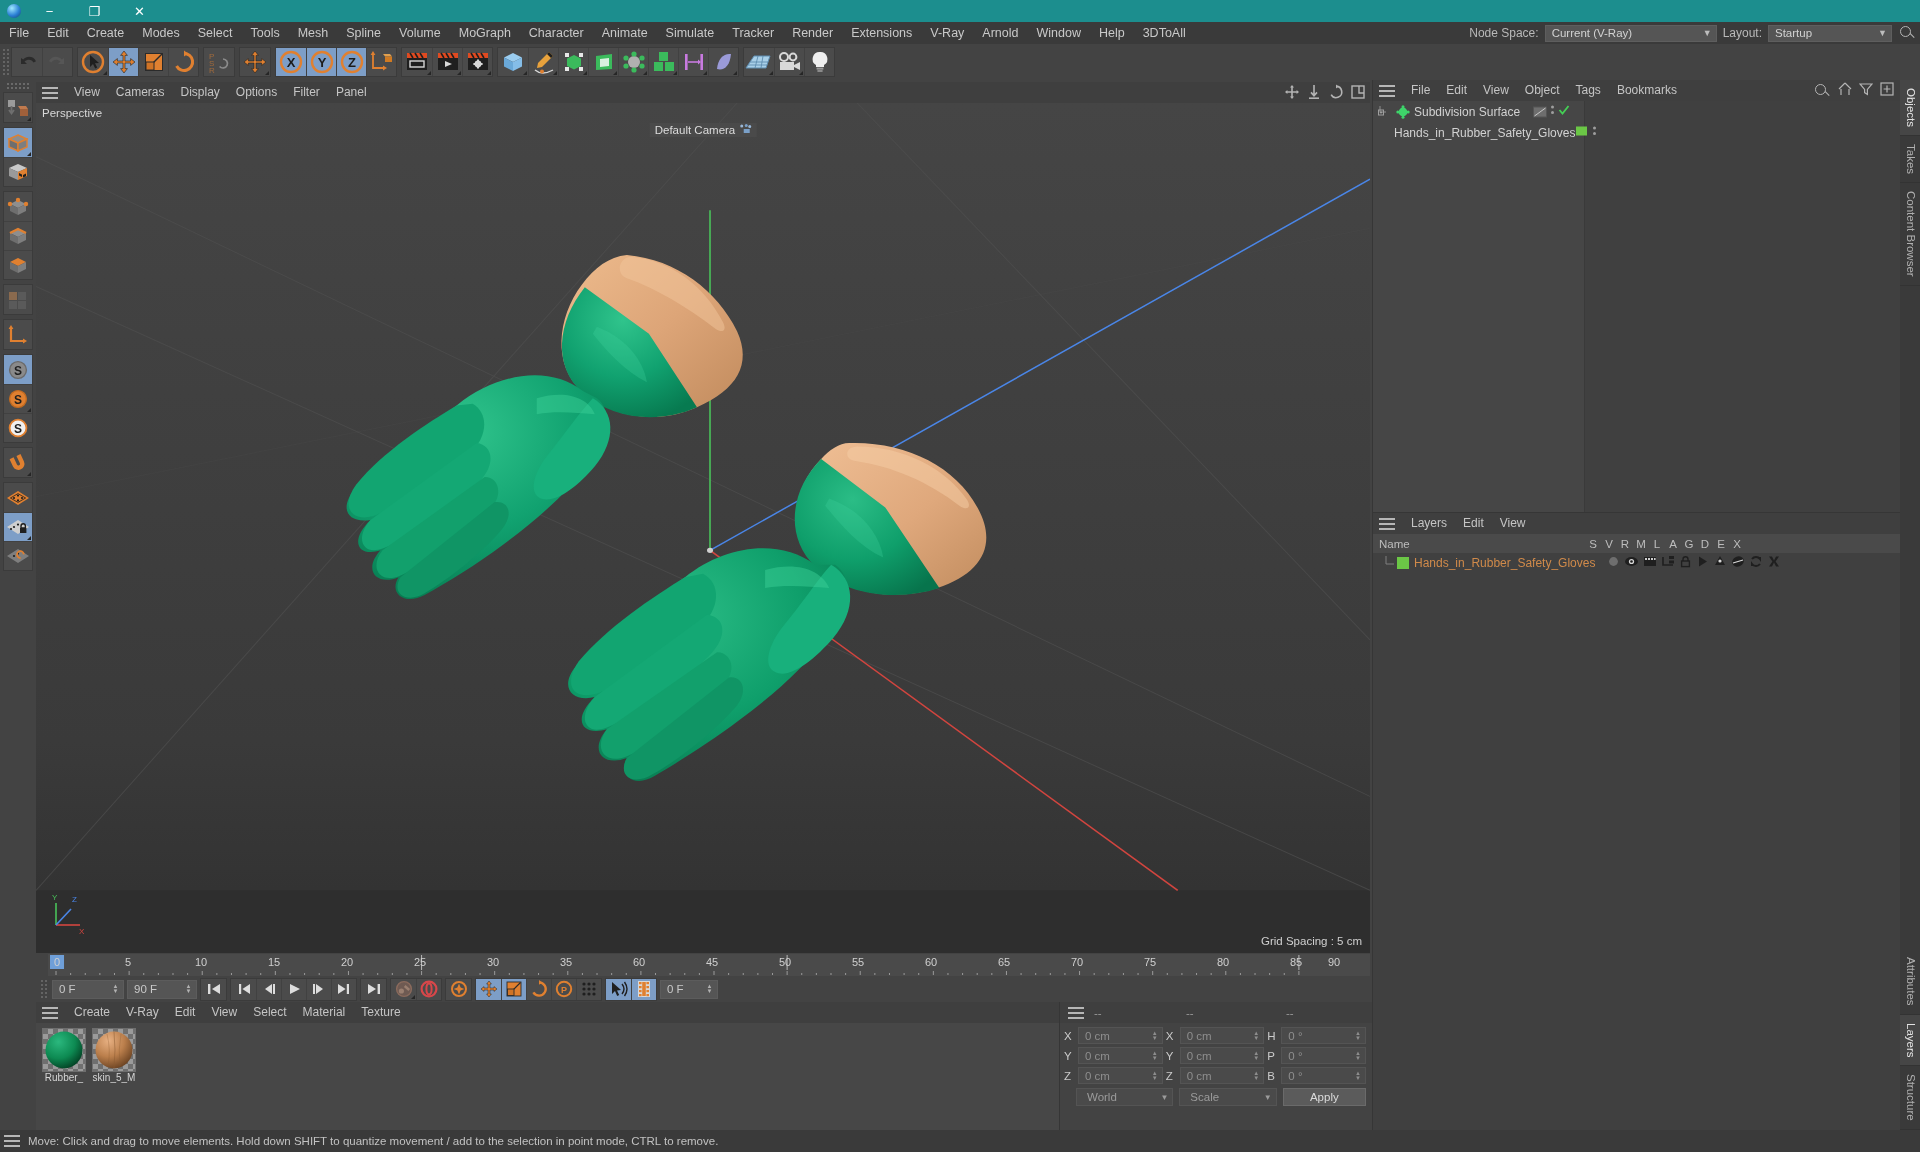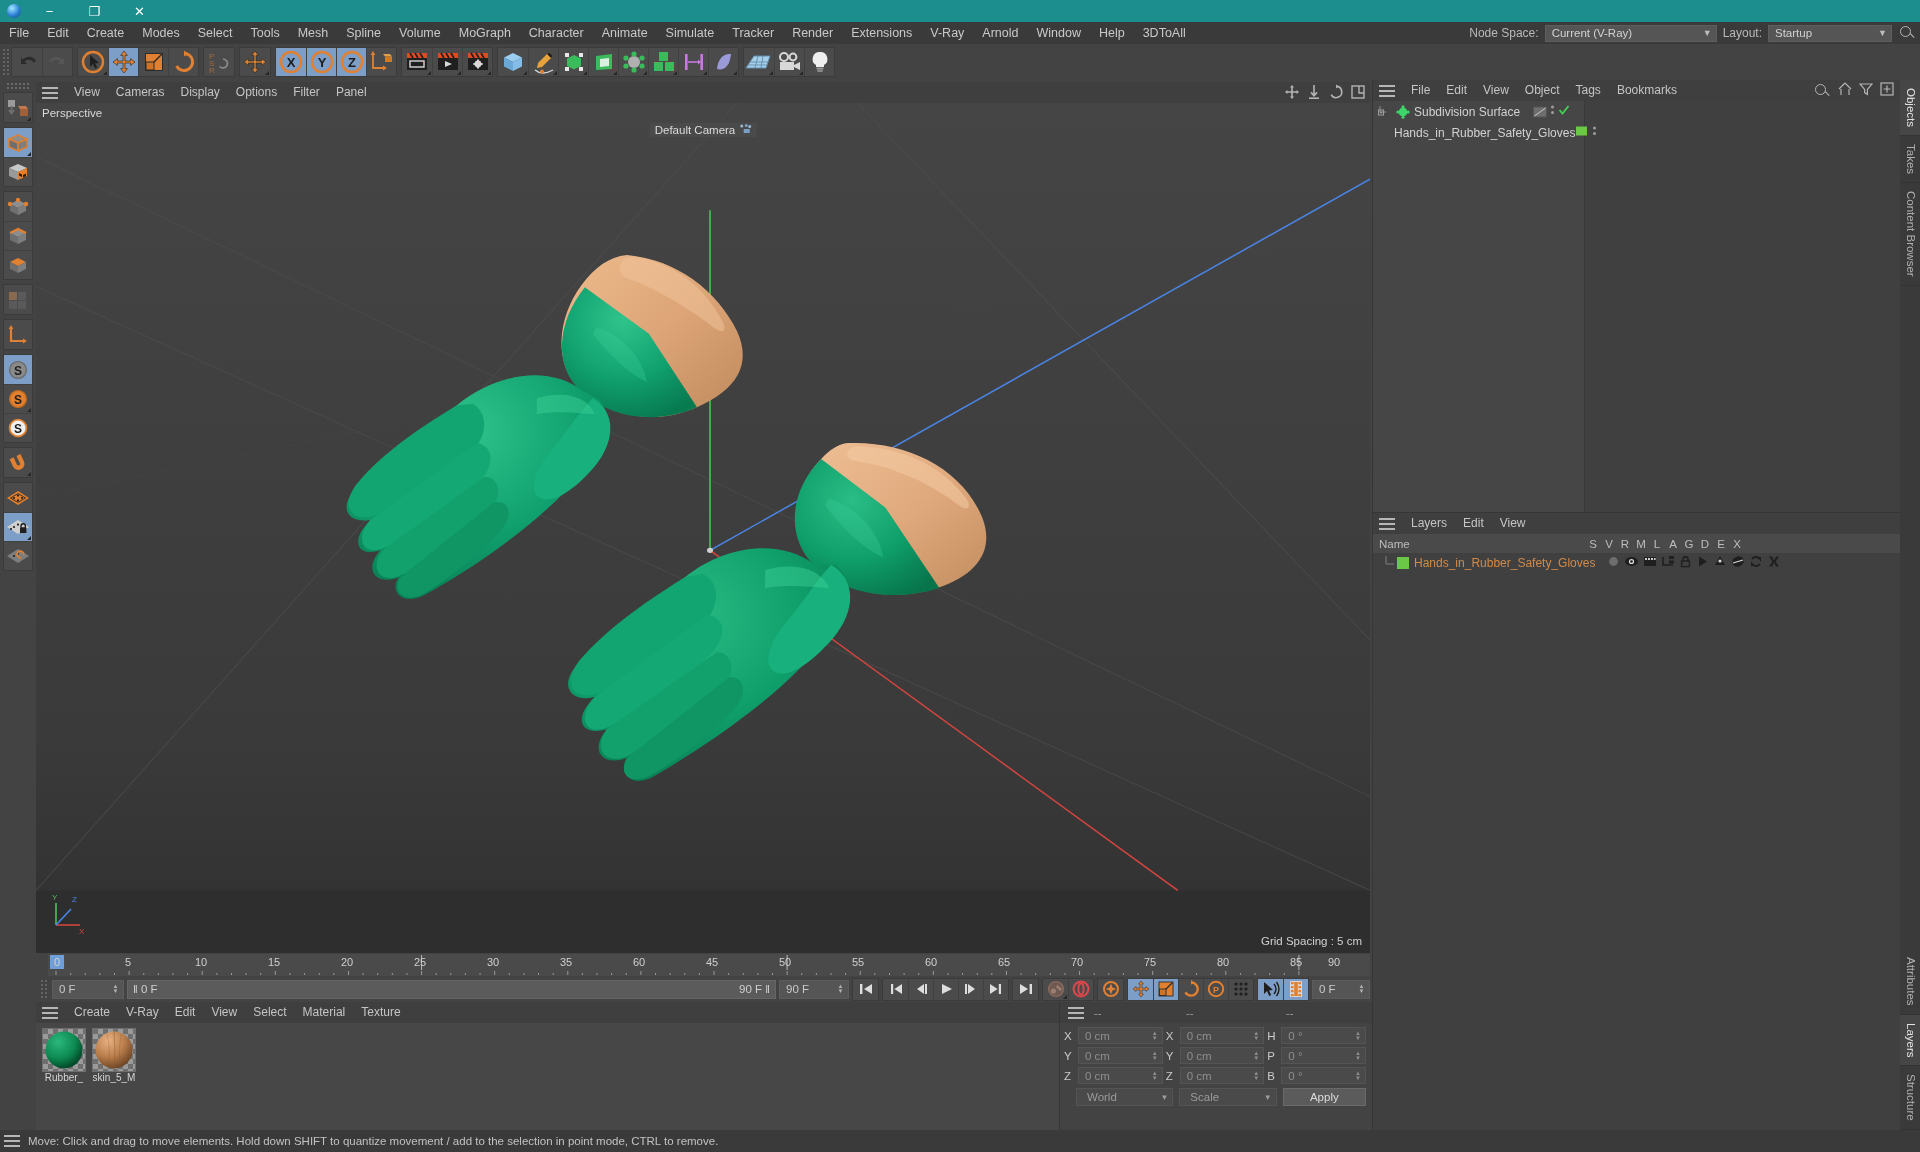--- a/index.html
+++ b/index.html
@@ -838,24 +838,20 @@
           <span style="position:absolute;left:1280px;top:2px">90</span>
         </div>
       </div>
 
       <div id="tlrow">
         <div class="tgrip" style="height:20px"></div>
         <div class="tfield" style="width:72px">
           <span>0 F</span>
           <span class="sp">▲<br>▼</span>
         </div>
-        <div id="tlbar">
-          <span>‖&nbsp;<span>0 F</span></span>
-          <span><span>90 F</span>&nbsp;‖</span>
-        </div>
         <div class="tfield" style="width:70px">
           <span>90 F</span>
           <span class="sp">▲<br>▼</span>
         </div>
 
         <div class="tgroup2">
           <div class="tb2">
             <svg width="16" height="14" viewBox="0 0 16 14">
                 <rect x="2" y="2" width="2.4" height="10" fill="#ddd"></rect>
                 <path d="M14 2 L14 12 L6 7 Z" fill="#ddd"></path>

